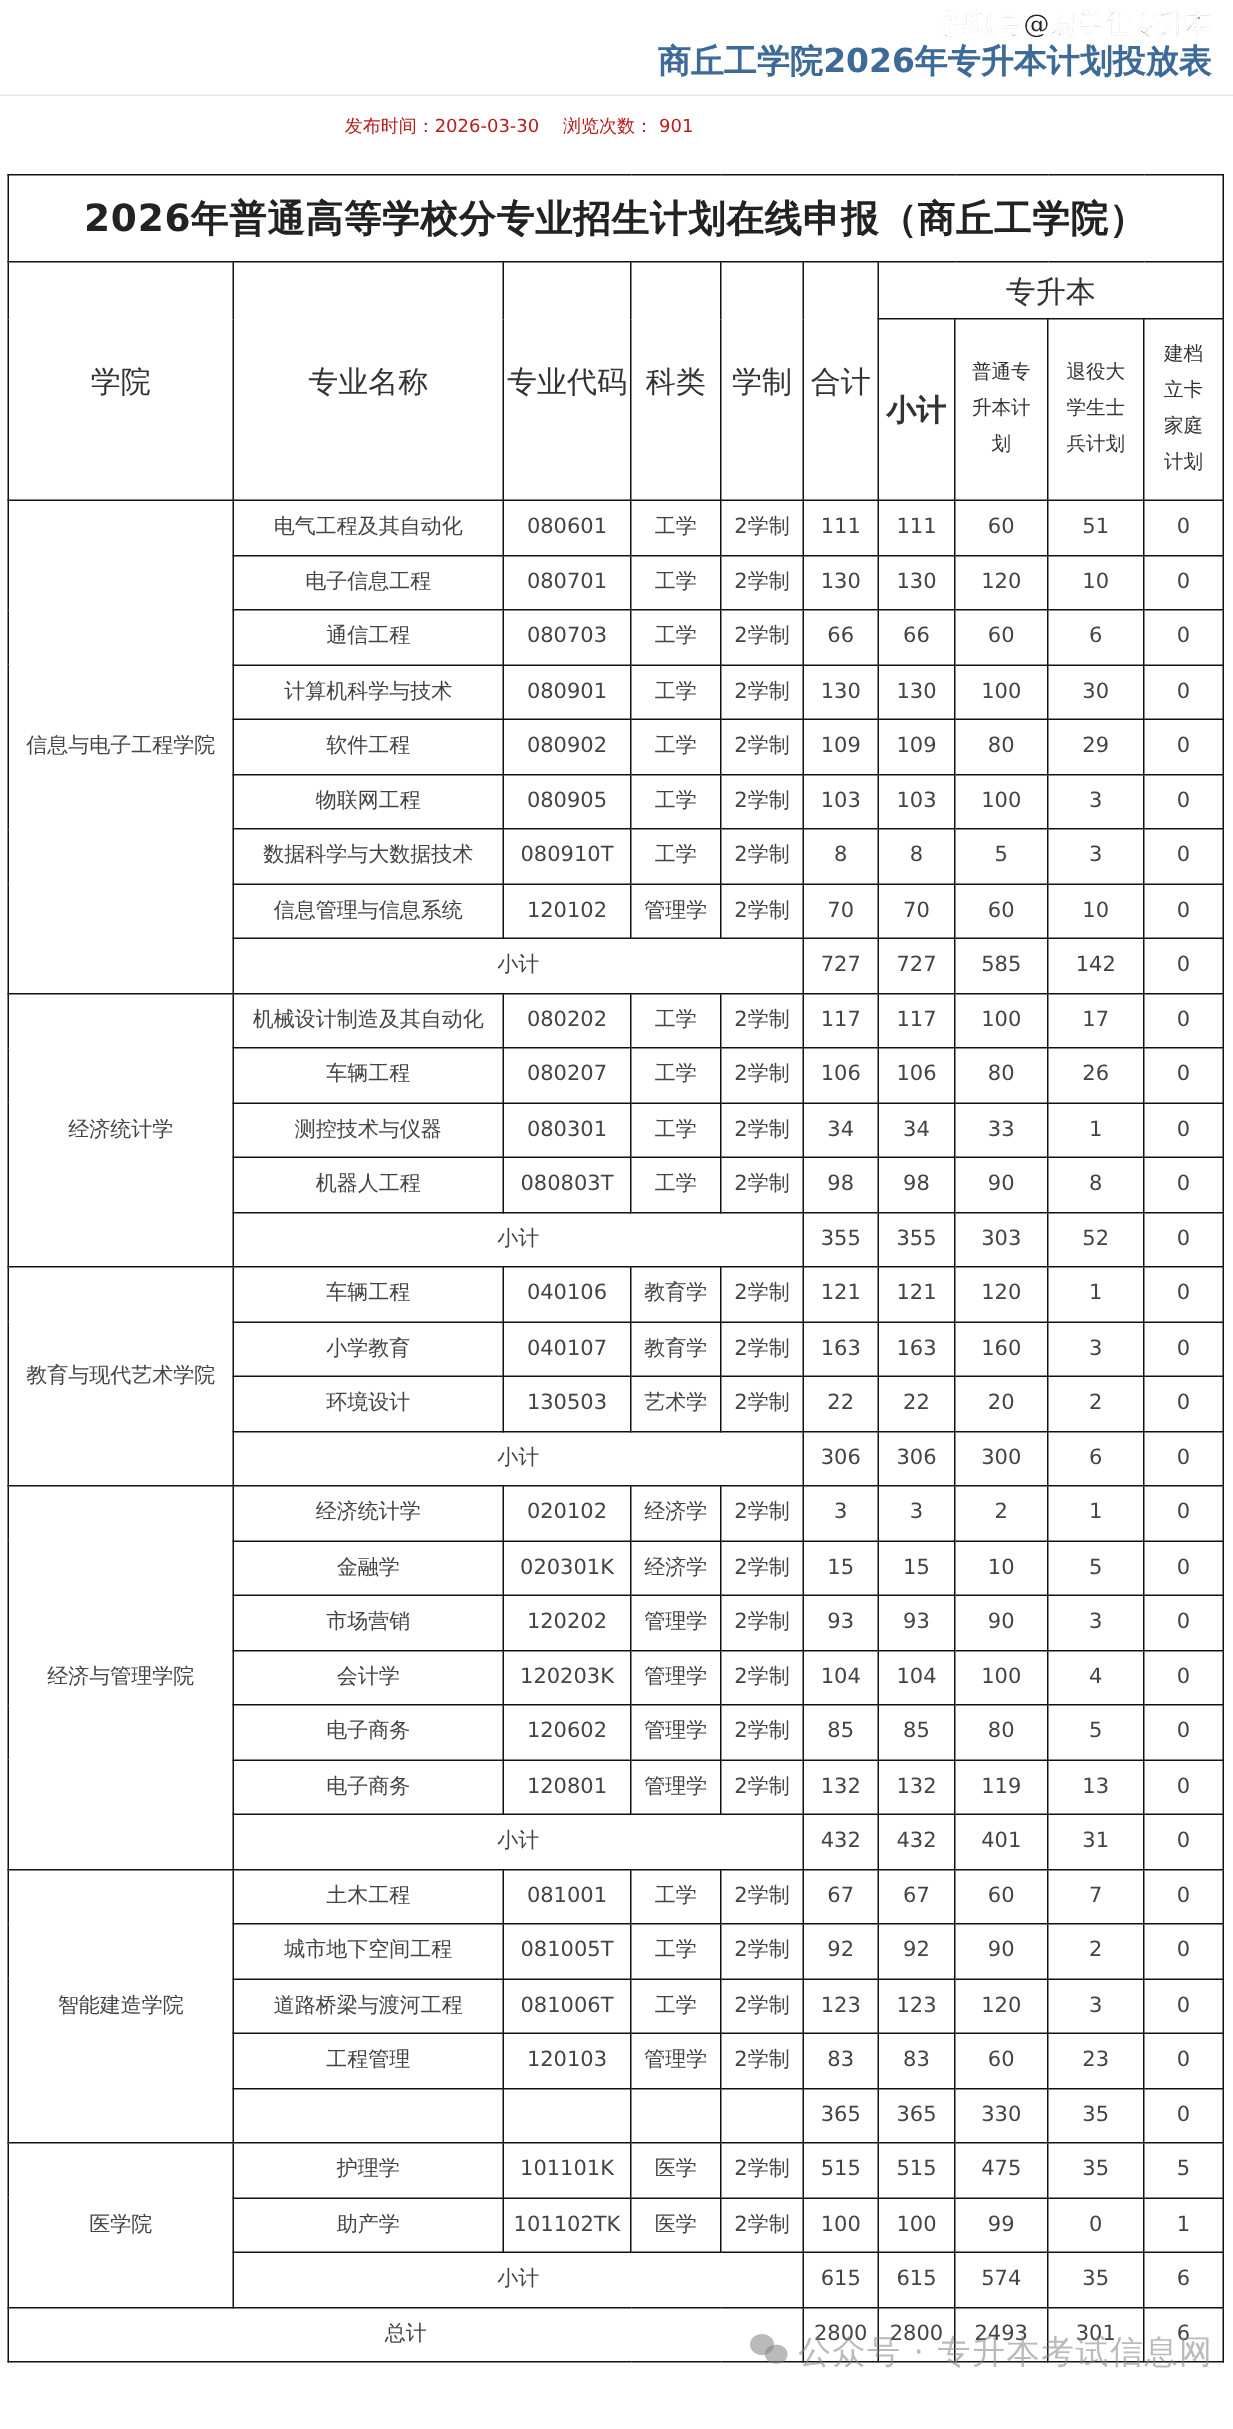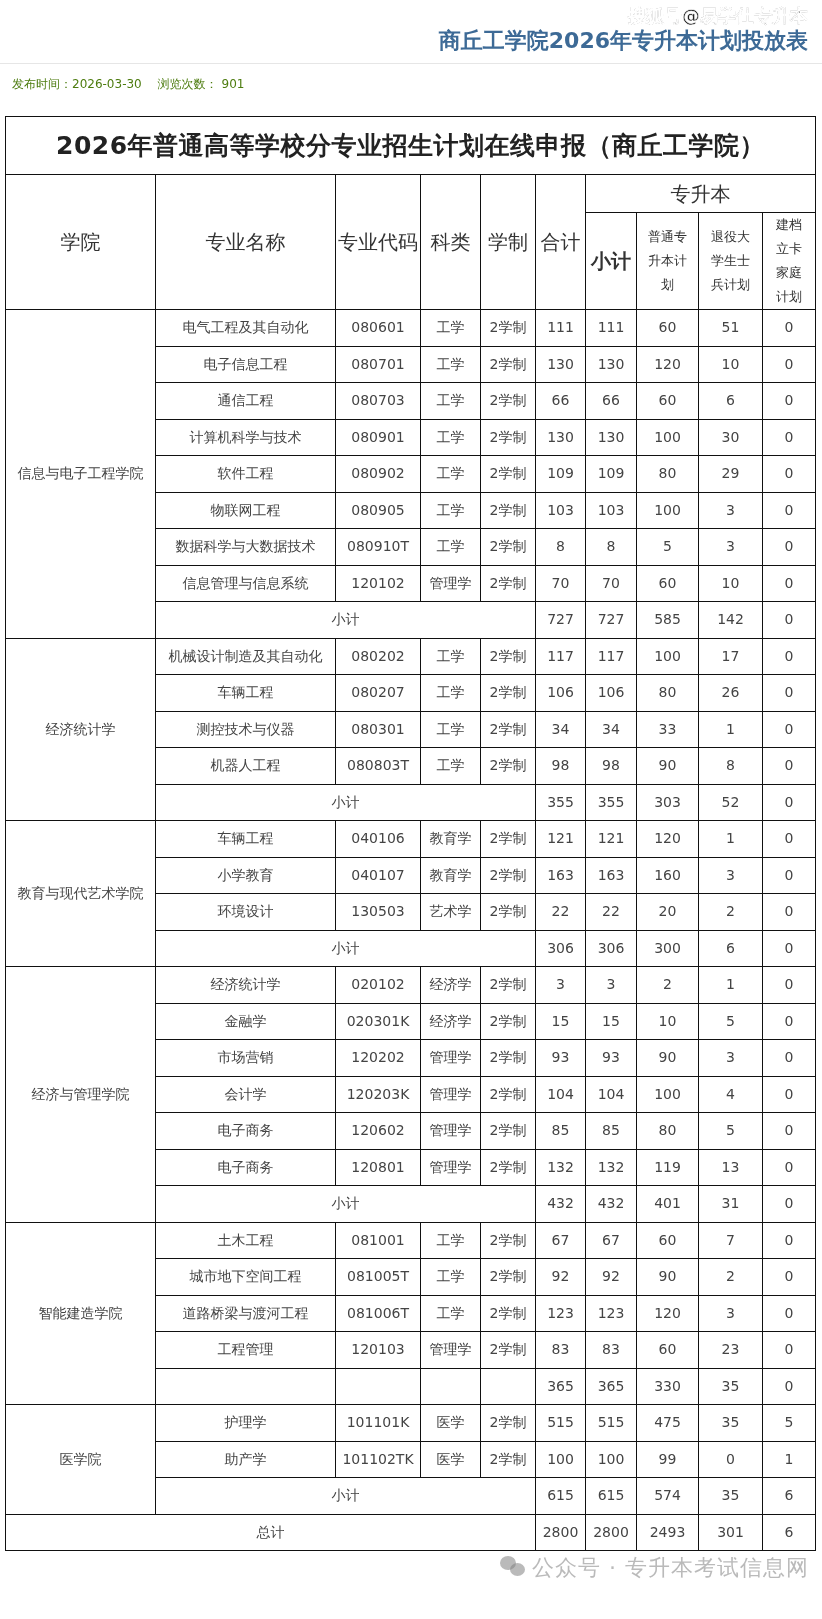--- a/index.html
+++ b/index.html
@@ -3,21 +3,21 @@
 <meta charset="utf-8">
 <style>
   html, body { margin:0; padding:0; background:#ffffff; }
   body { width:822px; height:1619px; position:relative; overflow:hidden;
          font-family:"DejaVu Sans", "Liberation Sans", sans-serif; color:#333; }
   .watermark-top { position:absolute; left:628px; top:4px; font-size:18px; font-weight:bold;
          color:#222; letter-spacing:0px; -webkit-text-stroke:0.6px #fff; }
   .page-title { position:absolute; left:0; width:808px; top:26px; text-align:right;
          font-size:22px; font-weight:bold; color:#3d6a96; }
   .divider { position:absolute; left:0; top:63px; width:822px; height:1px; background:#e6e6e6; }
-  .meta { position:absolute; left:12px; width:692px; top:76px; text-align:left; font-size:12px; color:#4d7c0f; }
+  .meta { position:absolute; left:0; width:692px; top:76px; text-align:center; font-size:12px; color:#b91c1c; }
   .meta span { margin-left:12px; }
   table.plan { position:absolute; left:5px; top:116px; width:810px; border-collapse:collapse;
          table-layout:fixed; font-size:14px; color:#444; }
   table.plan td, table.plan th { border:1.3px solid #111; text-align:center; vertical-align:middle;
          padding:0; font-weight:normal; line-height:1.2; overflow:hidden; white-space:nowrap; }
   table.plan th.title { height:57px; font-size:25px; font-weight:bold; color:#222; letter-spacing:0.5px; }
   table.plan th.h { font-size:20px; color:#333; }
   table.plan th.h-stack { font-size:13px; line-height:24px; white-space:normal; }
   table.plan td { height:35.5px; }
   table.plan td.dept { white-space:normal; }
@@ -60,21 +60,21 @@
       <th class="h" rowspan="2">专业代码</th>
       <th class="h" rowspan="2">科类</th>
       <th class="h" rowspan="2">学制</th>
       <th class="h" rowspan="2">合计</th>
       <th class="h" colspan="4">专升本</th>
     </tr>
     <tr style="height:94px">
       <th class="h" style="font-weight:bold">小计</th>
       <th class="h h-stack" style="padding:4px 8px">普通专升本计划</th>
       <th class="h h-stack" style="padding:0 10px">退役大学生士兵计划</th>
-      <th class="h h-stack" style="padding:0 12px">建档立卡家庭计划</th>
+      <th class="h h-stack" style="padding:12px 12px">建档立卡家庭计划</th>
     </tr>
   </thead>
   <tbody id="tbody">
       <tr>
         <td rowspan="9" class="dept">信息与电子工程学院</td>
         <td>电气工程及其自动化</td>
         <td>080601</td>
         <td>工学</td>
         <td>2学制</td>
         <td>111</td>

